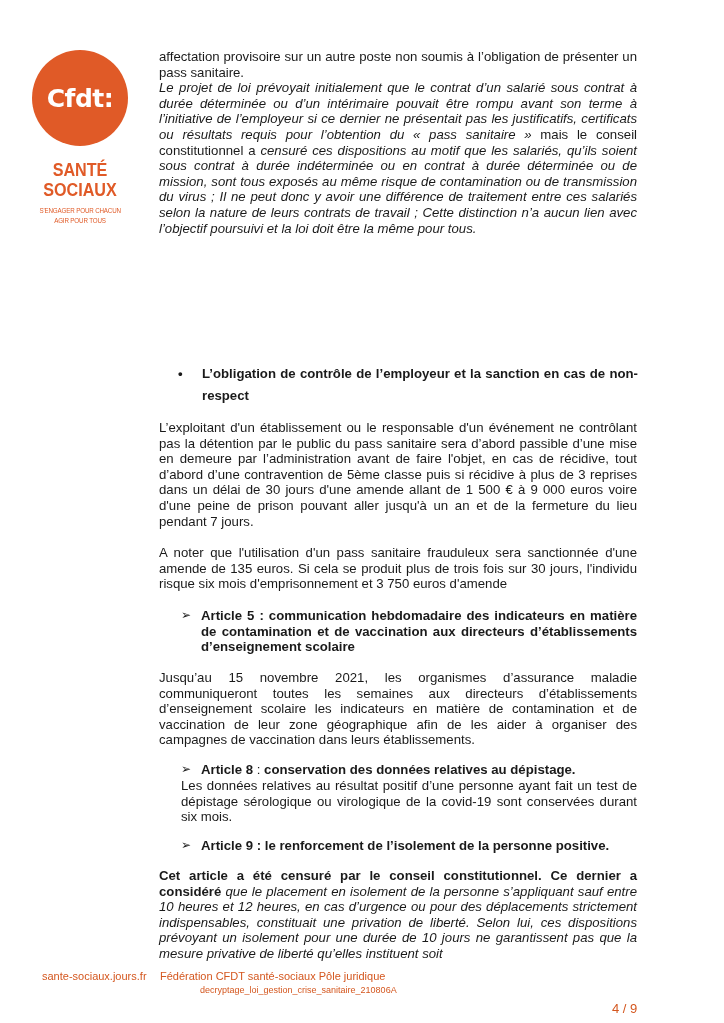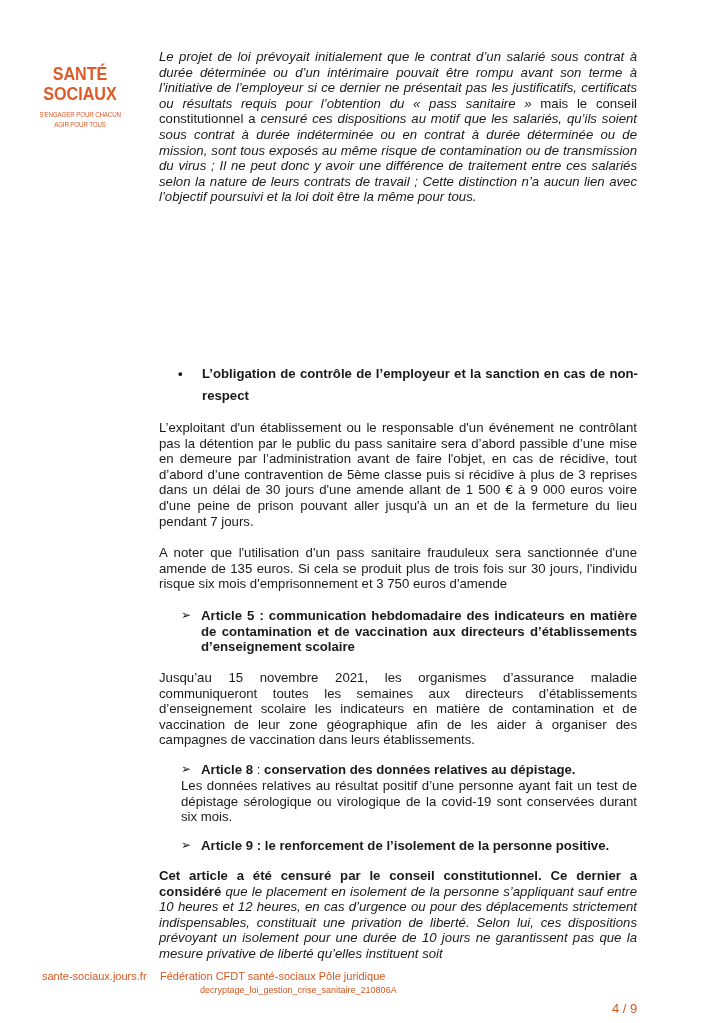--- a/index.html
+++ b/index.html
@@ -39,31 +39,35 @@
     .footer { position: absolute; top: 970px; left: 0; width: 724px; color: #d4571f; }
     .footer .site { position: absolute; left: 42px; top: 0; font-size: 11px; }
     .footer .fed { position: absolute; left: 160px; top: 0; font-size: 11px; }
     .footer .file { position: absolute; left: 160px; top: 15px; font-size: 9px; padding-left: 40px; }
     .footer .page { position: absolute; left: 612px; top: 31px; font-size: 13px; }
   </style>
 </head>
 <body>
 
 <div class="logo">
+  <div class="logo-circle">
+    <span>Cfdt:</span>
+  </div>
   <div class="logo-title">
     <div>SANTÉ</div>
     <div>SOCIAUX</div>
   </div>
   <div class="logo-tagline">
     <div>S'ENGAGER POUR CHACUN</div>
     <div>AGIR POUR TOUS</div>
   </div>
 </div>
 
 <div class="content">
+  <p>affectation provisoire sur un autre poste non soumis à l’obligation de présenter un pass sanitaire.</p>
   <p>
     <span class="it">Le projet de loi prévoyait initialement que le contrat d’un salarié sous contrat à durée déterminée ou d’un intérimaire pouvait être rompu avant son terme à l’initiative de l’employeur si ce dernier ne présentait pas les justificatifs, certificats ou résultats requis pour l’obtention du « pass sanitaire »</span><span> mais le conseil constitutionnel a </span><span class="it">censuré ces dispositions au motif que les salariés, qu’ils soient sous contrat à durée indéterminée ou en contrat à durée déterminée ou de mission, sont tous exposés au même risque de contamination ou de transmission du virus ; Il ne peut donc y avoir une différence de traitement entre ces salariés selon la nature de leurs contrats de travail ; Cette distinction n’a aucun lien avec l’objectif poursuivi et la loi doit être la même pour tous.</span>
   </p>
 </div>
 
 <div class="bullet-heading">
   <span class="mark">•</span>
   <span class="txt">L’obligation de contrôle de l’employeur et la sanction en cas de non-respect</span>
 </div>
 

